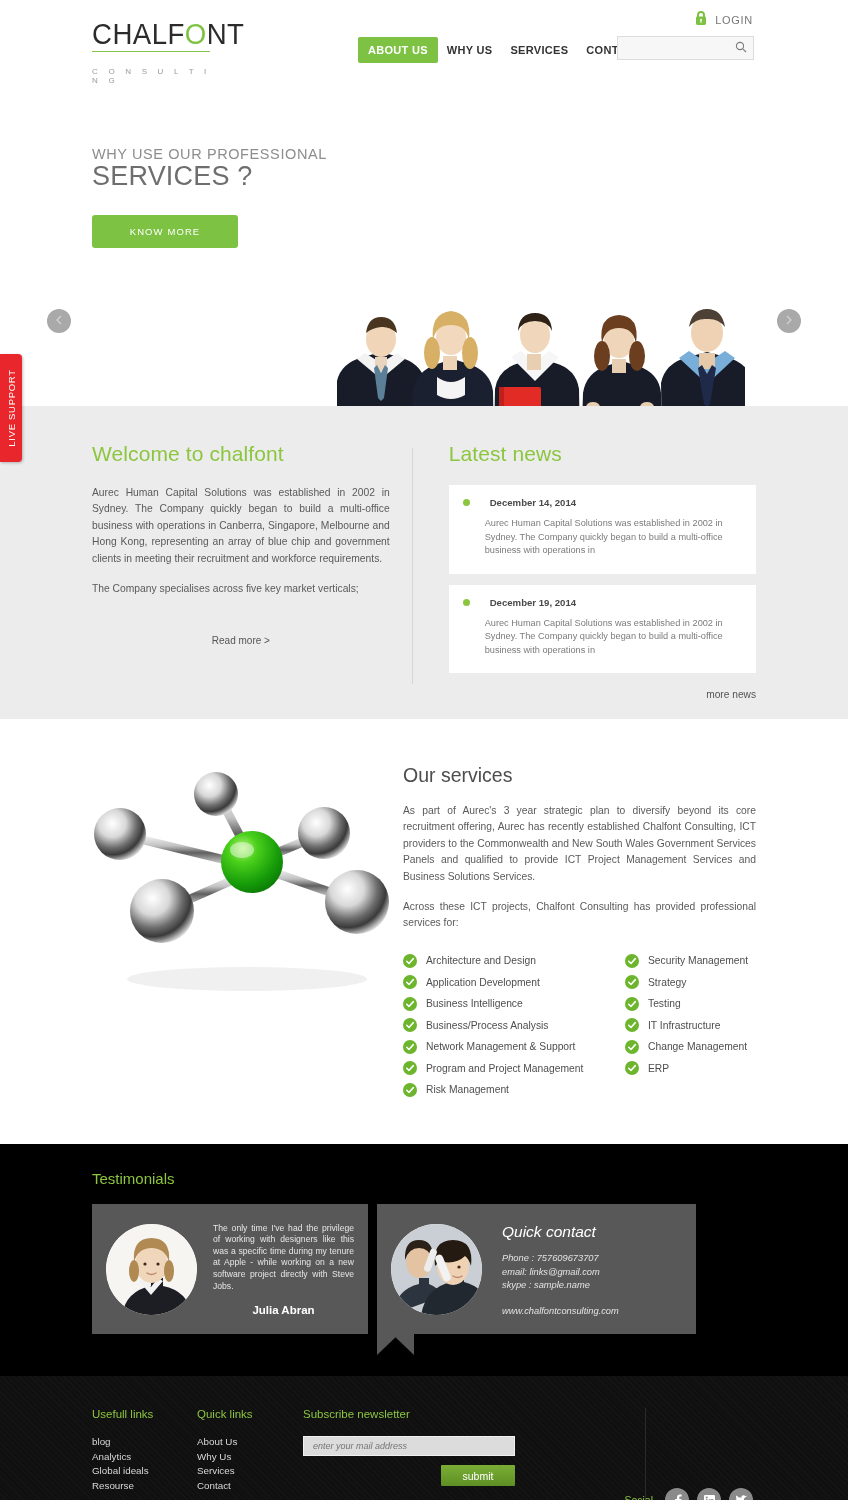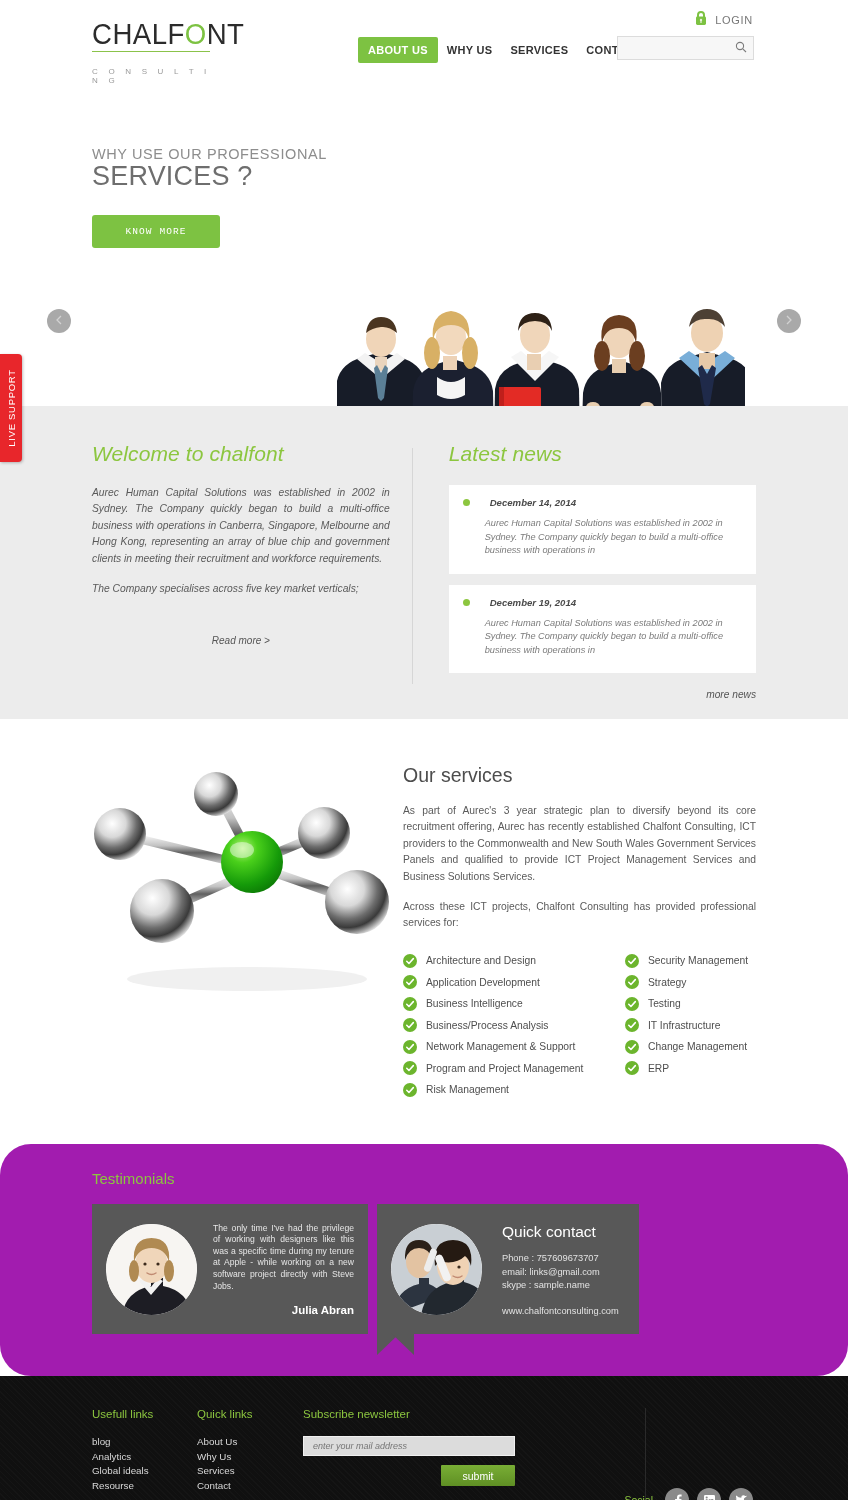--- a/index.html
+++ b/index.html
@@ -51,36 +51,36 @@
   .hero { position:relative; width:848px; height:310px; background:#ffffff; overflow:hidden; }
   .hero-text { position:absolute; left:92px; top:50px; width:230px; }
   .hero-kicker {
     font-size:14.5px; color:#8d8d8d; letter-spacing:0.6px; font-weight:400; white-space:nowrap;
   }
   .hero-title {
     font-size:27px; color:#6e6e6e; font-weight:400; letter-spacing:0.2px; margin-top:-1px;
   }
   .know-more {
     display:inline-block; margin-top:23px; background:#7dc242; color:#fff;
-    font-size:9.5px; letter-spacing:1.1px; padding:11px 0; width:128px; text-align:center;
-    border-radius:3px; border:0; cursor:pointer; font-family:Liberation Mono, monospace;
+    font-size:9.5px; letter-spacing:1.1px; padding:11px 0; width:146px; text-align:center;
+    border-radius:3px; border:0; cursor:pointer; font-family:Liberation Sans, sans-serif;
   }
   .arrow-btn {
     position:absolute; top:213px; width:24px; height:24px; border-radius:50%;
     background:#a9a9a9; display:flex; align-items:center; justify-content:center; cursor:pointer;
   }
   .arrow-left { left:47px; }
   .arrow-right { right:47px; }
 
   
   .people { position:absolute; left:325px; top:165px; width:420px; height:240px; }
 
   
   .band-gray { position:relative; width:848px; background:#ececec; padding-bottom:1px; }
-  .welcome-wrap { position:relative; padding:36px 92px 34px 92px; display:flex;font-style:italic; }
+  .welcome-wrap { position:relative; padding:36px 92px 34px 92px; display:flex; }
   .col-welcome { width:310px; }
   .divider-v { width:1px; background:#d6d6d6; margin:6px 36px 0 22px; }
   .col-news { width:320px; position:relative; }
   .sec-title {
     font-size:21px; color:#8cc63f; font-weight:400; letter-spacing:0.1px; margin-bottom:19px;
   }
   .body-text {
     font-size:10.3px; color:#5a5a5a; line-height:16.4px; text-align:justify;
   }
   .body-text + .body-text { margin-top:14px; }
@@ -122,41 +122,41 @@
   .svc-col { width:222px; }
   .svc-col:last-child { width:auto; }
   .svc-item { display:flex; align-items:center; gap:9px; margin-bottom:7.5px; }
   .svc-label { font-size:10.3px; color:#4e4e4e; }
   .check { width:14px; height:14px; flex:none; display:block; }
 
   
   .molecule { position:absolute; left:0; top:0; width:305px; height:245px; }
 
   
-  .testi-band { position:relative; width:848px; background:#a21caf; padding:26px 47px 42px 92px;border-radius:31px; }
+  .testi-band { position:relative; width:848px; background:#000000; padding:26px 47px 42px 92px; }
   .testi-title { font-size:15px; color:#8cc63f; font-weight:400; margin-bottom:17px; }
   .testi-row { display:flex; gap:9px; }
   .testi-card {
     background:#585858; width:276px; height:130px; position:relative; display:flex; align-items:center;
     padding:0 14px;
   }
-  .testi-card.contact { width:262px; }
+  .testi-card.contact { width:319px;font-style:italic; }
   .testi-card:after {
     content:""; position:absolute; left:285px; bottom:-21px;
     border-left:0 solid transparent; border-right:23px solid transparent;
     border-top:22px solid #585858;
   }
   .testi-card.contact:after { left:14px; border-right:0; border-left:23px solid transparent; border-top:22px solid #585858; }
   .avatar {
     width:91px; height:91px; border-radius:50%; overflow:hidden; flex:none; position:relative;
     background:#fff;
   }
   .testi-text { padding-left:16px; flex:1; }
   .testi-quote { font-size:8.6px; color:#e6e6e6; line-height:11.6px; text-align:justify; }
-  .testi-name { font-size:11.5px; color:#fff; font-weight:bold; text-align:right; margin-top:12px; }
+  .testi-name { font-size:11.5px; color:#fff; font-weight:bold; text-align:center; margin-top:12px; }
   .contact-body { padding-left:20px; }
   .contact-title { font-size:15.5px; color:#fff; font-weight:400; margin-bottom:11px; }
   .contact-line { font-size:9.3px; color:#e2e2e2; line-height:13.5px; }
   .contact-url { font-size:9.3px; color:#e2e2e2; margin-top:13px; }
 
   
   .footer {
     position:relative; width:848px; height:169px; background:#101010;
     background-image: repeating-linear-gradient(45deg, rgba(255,255,255,.018) 0 1px, transparent 1px 4px);
     padding:32px 92px 0 92px;

